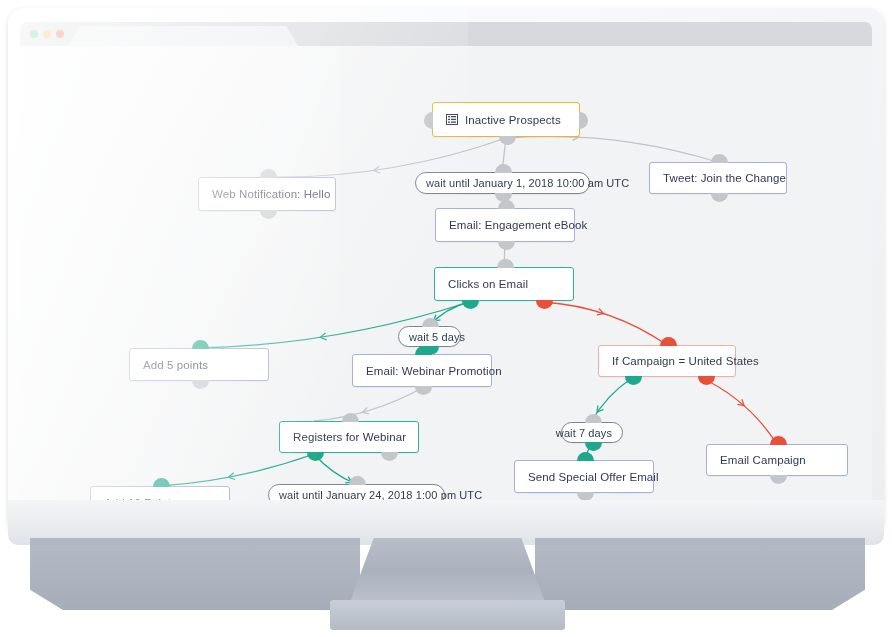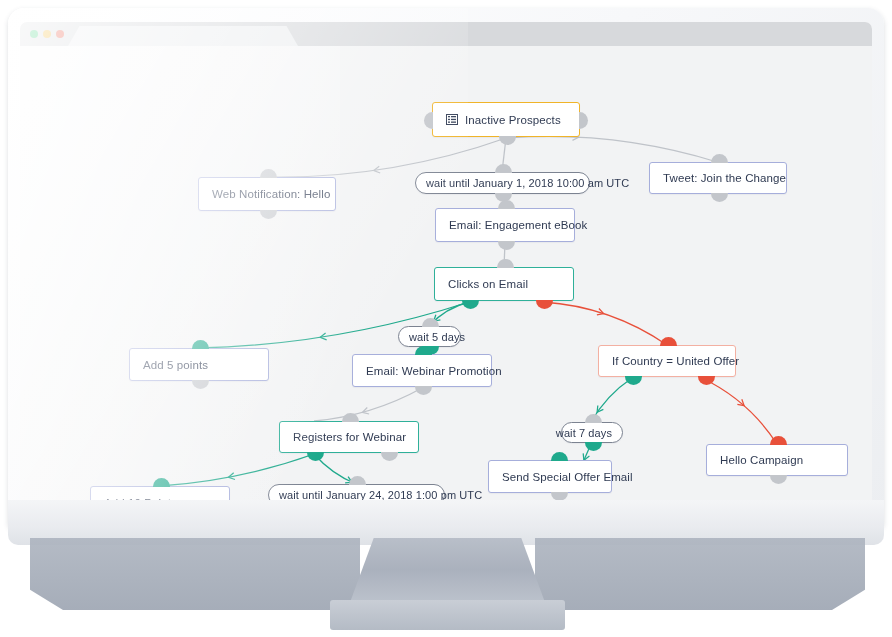--- a/index.html
+++ b/index.html
@@ -220,51 +220,51 @@
             <span>wait 5 days</span>
             <span class="dot top" style="left: 23px; top: -9px;"></span>
             <span class="dot bot g" style="left: 23px; bottom: -9px;"></span>
           </div>
           <div class="node" style="left: 332px; top: 308px; width: 140px; height: 33px;">
             <span>Email: Webinar Promotion</span>
             <span class="dot top g" style="left: 61.5px; top: -9px;"></span>
             <span class="dot bot" style="left: 61.5px; bottom: -9px;"></span>
           </div>
           <div class="node red" style="left: 578px; top: 299px; width: 138px; height: 32px;">
-            <span>If Country = United Offer</span>
+            <span>If Campaign = United States</span>
             <span class="dot top r" style="left: 60.5px; top: -9px;"></span>
             <span class="dot bot g" style="left: 26px; bottom: -9px;"></span>
             <span class="dot bot r" style="left: 99.14px; bottom: -9px;"></span>
           </div>
           <div class="node green" style="left: 259px; top: 375px; width: 140px; height: 32px;">
             <span>Registers for Webinar</span>
             <span class="dot top" style="left: 61.5px; top: -9px;"></span>
             <span class="dot bot g" style="left: 26.5px; bottom: -9px;"></span>
             <span class="dot bot" style="left: 100.7px; bottom: -9px;"></span>
           </div>
           <div class="node pill" style="left: 541px; top: 376px; width: 62px; height: 21px; justify-content: flex-end;">
             <span>wait 7 days</span>
             <span class="dot top" style="left: 22.5px; top: -9px;"></span>
             <span class="dot bot g" style="left: 22.5px; bottom: -9px;"></span>
           </div>
           <div class="node" style="left: 686px; top: 398px; width: 142px; height: 32px;">
-            <span>Hello Campaign</span>
+            <span>Email Campaign</span>
             <span class="dot top r" style="left: 62.5px; top: -9px;"></span>
             <span class="dot bot" style="left: 62.5px; bottom: -9px;"></span>
           </div>
           <div class="node" style="left: 70px; top: 440px; width: 140px; height: 33px;">
             <span>Add 10 Points</span>
             <span class="dot top g" style="left: 61.5px; top: -9px;"></span>
           </div>
           <div class="node pill" style="left: 248px; top: 438px; width: 177px; height: 22px;">
             <span>wait until January 24, 2018 1:00 pm UTC</span>
             <span class="dot top" style="left: 80px; top: -9px;"></span>
             <span class="dot bot g" style="left: 80px; bottom: -9px;"></span>
           </div>
-          <div class="node" style="left: 468px; top: 414px; width: 124px; height: 33px;">
+          <div class="node" style="left: 494px; top: 414px; width: 140px; height: 33px;">
             <span>Send Special Offer Email</span>
             <span class="dot top g" style="left: 61.5px; top: -9px;"></span>
             <span class="dot bot" style="left: 61.5px; bottom: -9px;"></span>
           </div>
         </div>
       <div class="canvas-gloss"></div>
     </div>
   </div>
 
   <div class="monitor-gloss"></div>

